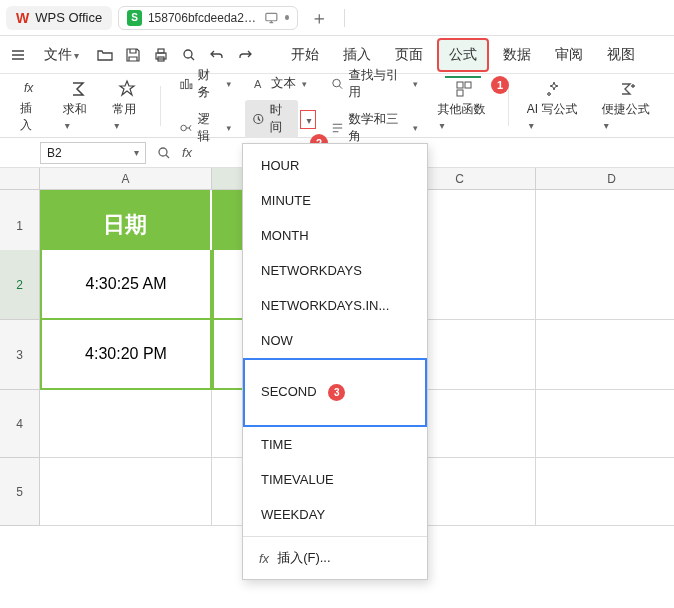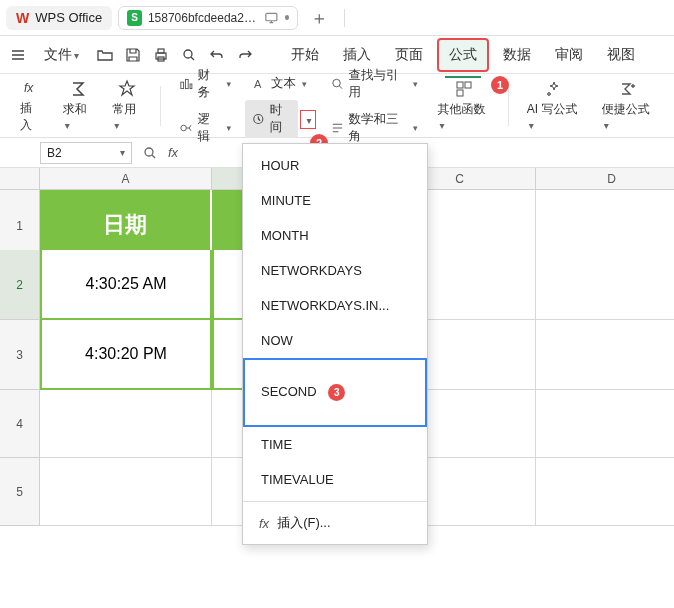--- a/index.html
+++ b/index.html
@@ -39,21 +39,21 @@
   .ribstack { display:flex; flex-direction:column; gap:6px; }
   .ribsmall { display:flex; align-items:center; gap:4px; font-size:12.5px; color:#333; padding: 2px 6px; }
   .ribsmall .chev { font-size:9px; }
   .ribsmall .rico-s { width:16px; height:16px; }
   .ribsmall.active { background:#e6e6e6; border-radius:3px; }
   .time-group { display:flex; align-items:center; }
   .time-dd { border:1.5px solid #e94b4b; padding:1px 3px; margin-left:2px; }
   
   
   .namebox-row { height: 30px; display:flex; align-items:center; padding: 2px 10px; gap: 10px; border-bottom:1px solid #e0e0e0; }
-  .namebox { width: 92px; height:22px; border:1px solid #ccc; display:flex; align-items:center; justify-content:space-between; padding:0 6px; font-size:12px; margin-left:30px; }
+  .namebox { width: 106px; height:22px; border:1px solid #ccc; display:flex; align-items:center; justify-content:space-between; padding:0 6px; font-size:12px; margin-left:30px; }
   .fx-icon { font-style:italic; color:#555; font-size:13px; }
   
   
   .sheet { position:relative; }
   .colhdrs { display:grid; grid-template-columns: 40px 172px 172px 152px 152px; height:22px; }
   .colhdr, .rowhdr, .corner { background:#f5f5f5; border-right:1px solid #d0d0d0; border-bottom:1px solid #d0d0d0; display:flex; align-items:center; justify-content:center; font-size:12px; color:#555; }
   .colhdr.sel, .rowhdr.sel { background:#e0e8e0; color:#1a7a3d; }
   .rows { }
   .row { display:grid; grid-template-columns: 40px 172px 172px 152px 152px; }
   .rowhdr { border-right:1px solid #d0d0d0; border-bottom:1px solid #d0d0d0; background:#f5f5f5; display:flex; align-items:center; justify-content:center; font-size:12px; color:#555; }
@@ -315,18 +315,19 @@
   <div class="dd-item">MONTH</div>
   <div class="dd-item">NETWORKDAYS</div>
   <div class="dd-item">NETWORKDAYS.IN...</div>
   <div class="dd-item">NOW</div>
   <div class="dd-item highlight">
     <span>SECOND</span>
     <span class="callout-inline">3</span>
   </div>
   <div class="dd-item">TIME</div>
   <div class="dd-item">TIMEVALUE</div>
+  <div class="dd-item">WEEKDAY</div>
   <div class="dd-sep"></div>
   <div class="dd-last">
     <span class="fx-icon">fx</span>
     <span>插入(F)...</span>
   </div>
 </div>
 
 </body></html>

